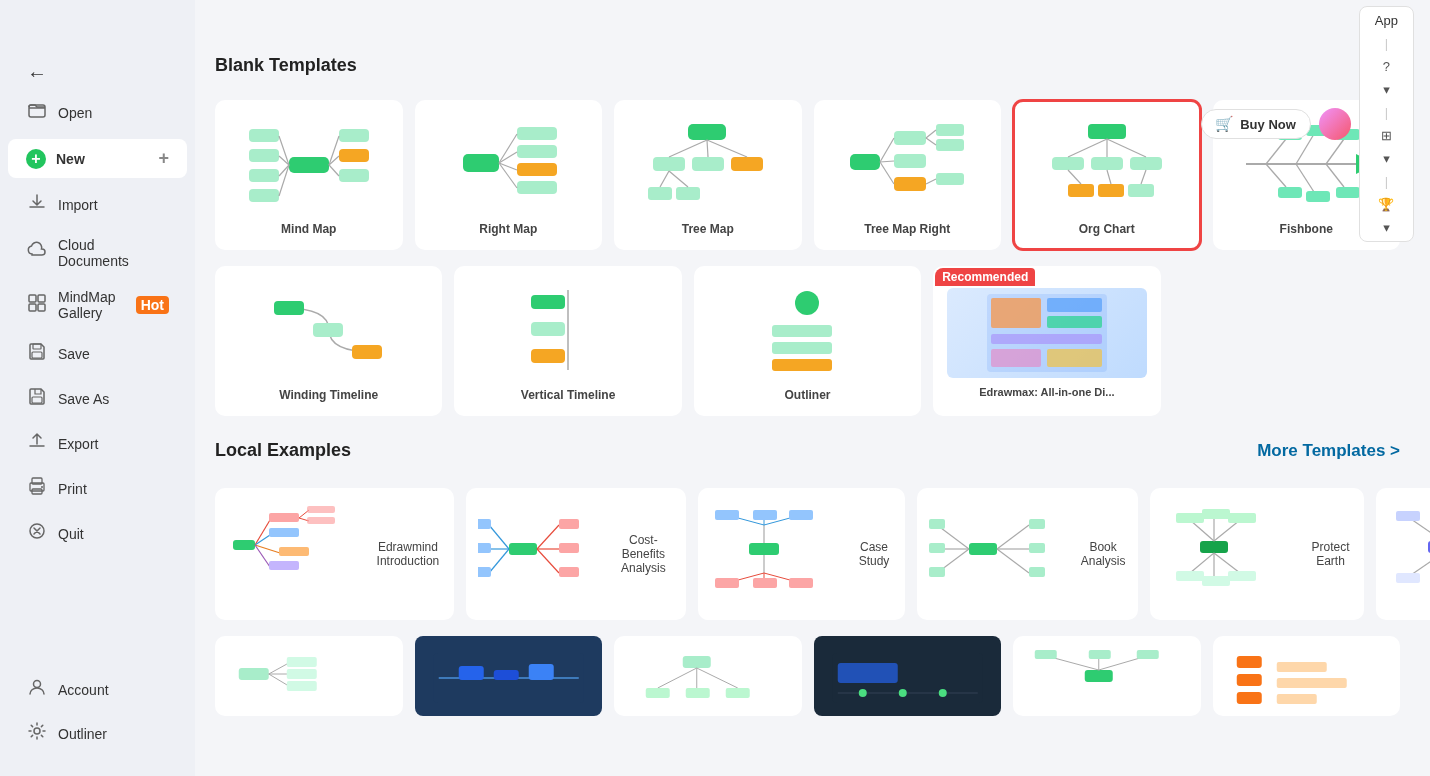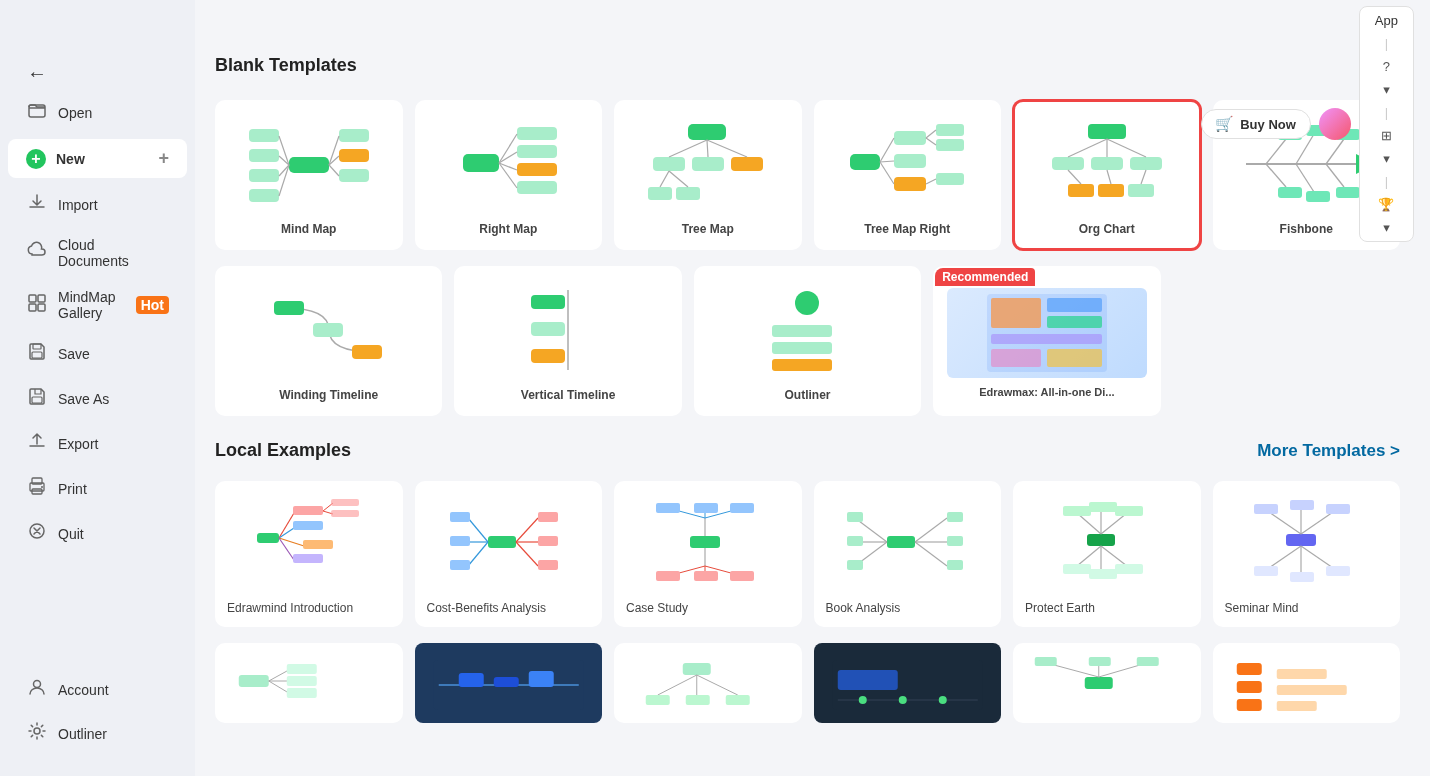--- a/index.html
+++ b/index.html
@@ -173,21 +173,21 @@
       color: #444;
       text-align: center;
       font-weight: 700;
     }
 
     
     .section-header {
       display: flex;
       align-items: center;
       justify-content: space-between;
-      margin-bottom: 20px;
+      margin-bottom: 27px;
       text-align: right;
     }
     .more-link {
       color: #0369a1;
       font-size: 17px;
       font-weight: 600;
       cursor: pointer;
       text-decoration: none;
     }
     .examples-grid {
@@ -197,22 +197,23 @@
       margin-bottom: 16px;
     }
     .example-card {
       background: #fff;
       border-radius: 10px;
       padding: 10px;
       cursor: pointer;
       border: 2px solid transparent;
       transition: border-color 0.15s;
       display: flex;
-      flex-direction: column;
-      align-items: flex-start;
+      flex-direction: row;
+      align-items: center;
+      gap: 32px;
     }
     .example-card .card-preview {
       width: 100%;
       height: 100px;
       display: flex;
       align-items: center;
       justify-content: center;
       margin-bottom: 8px;
       overflow: hidden;
     }

